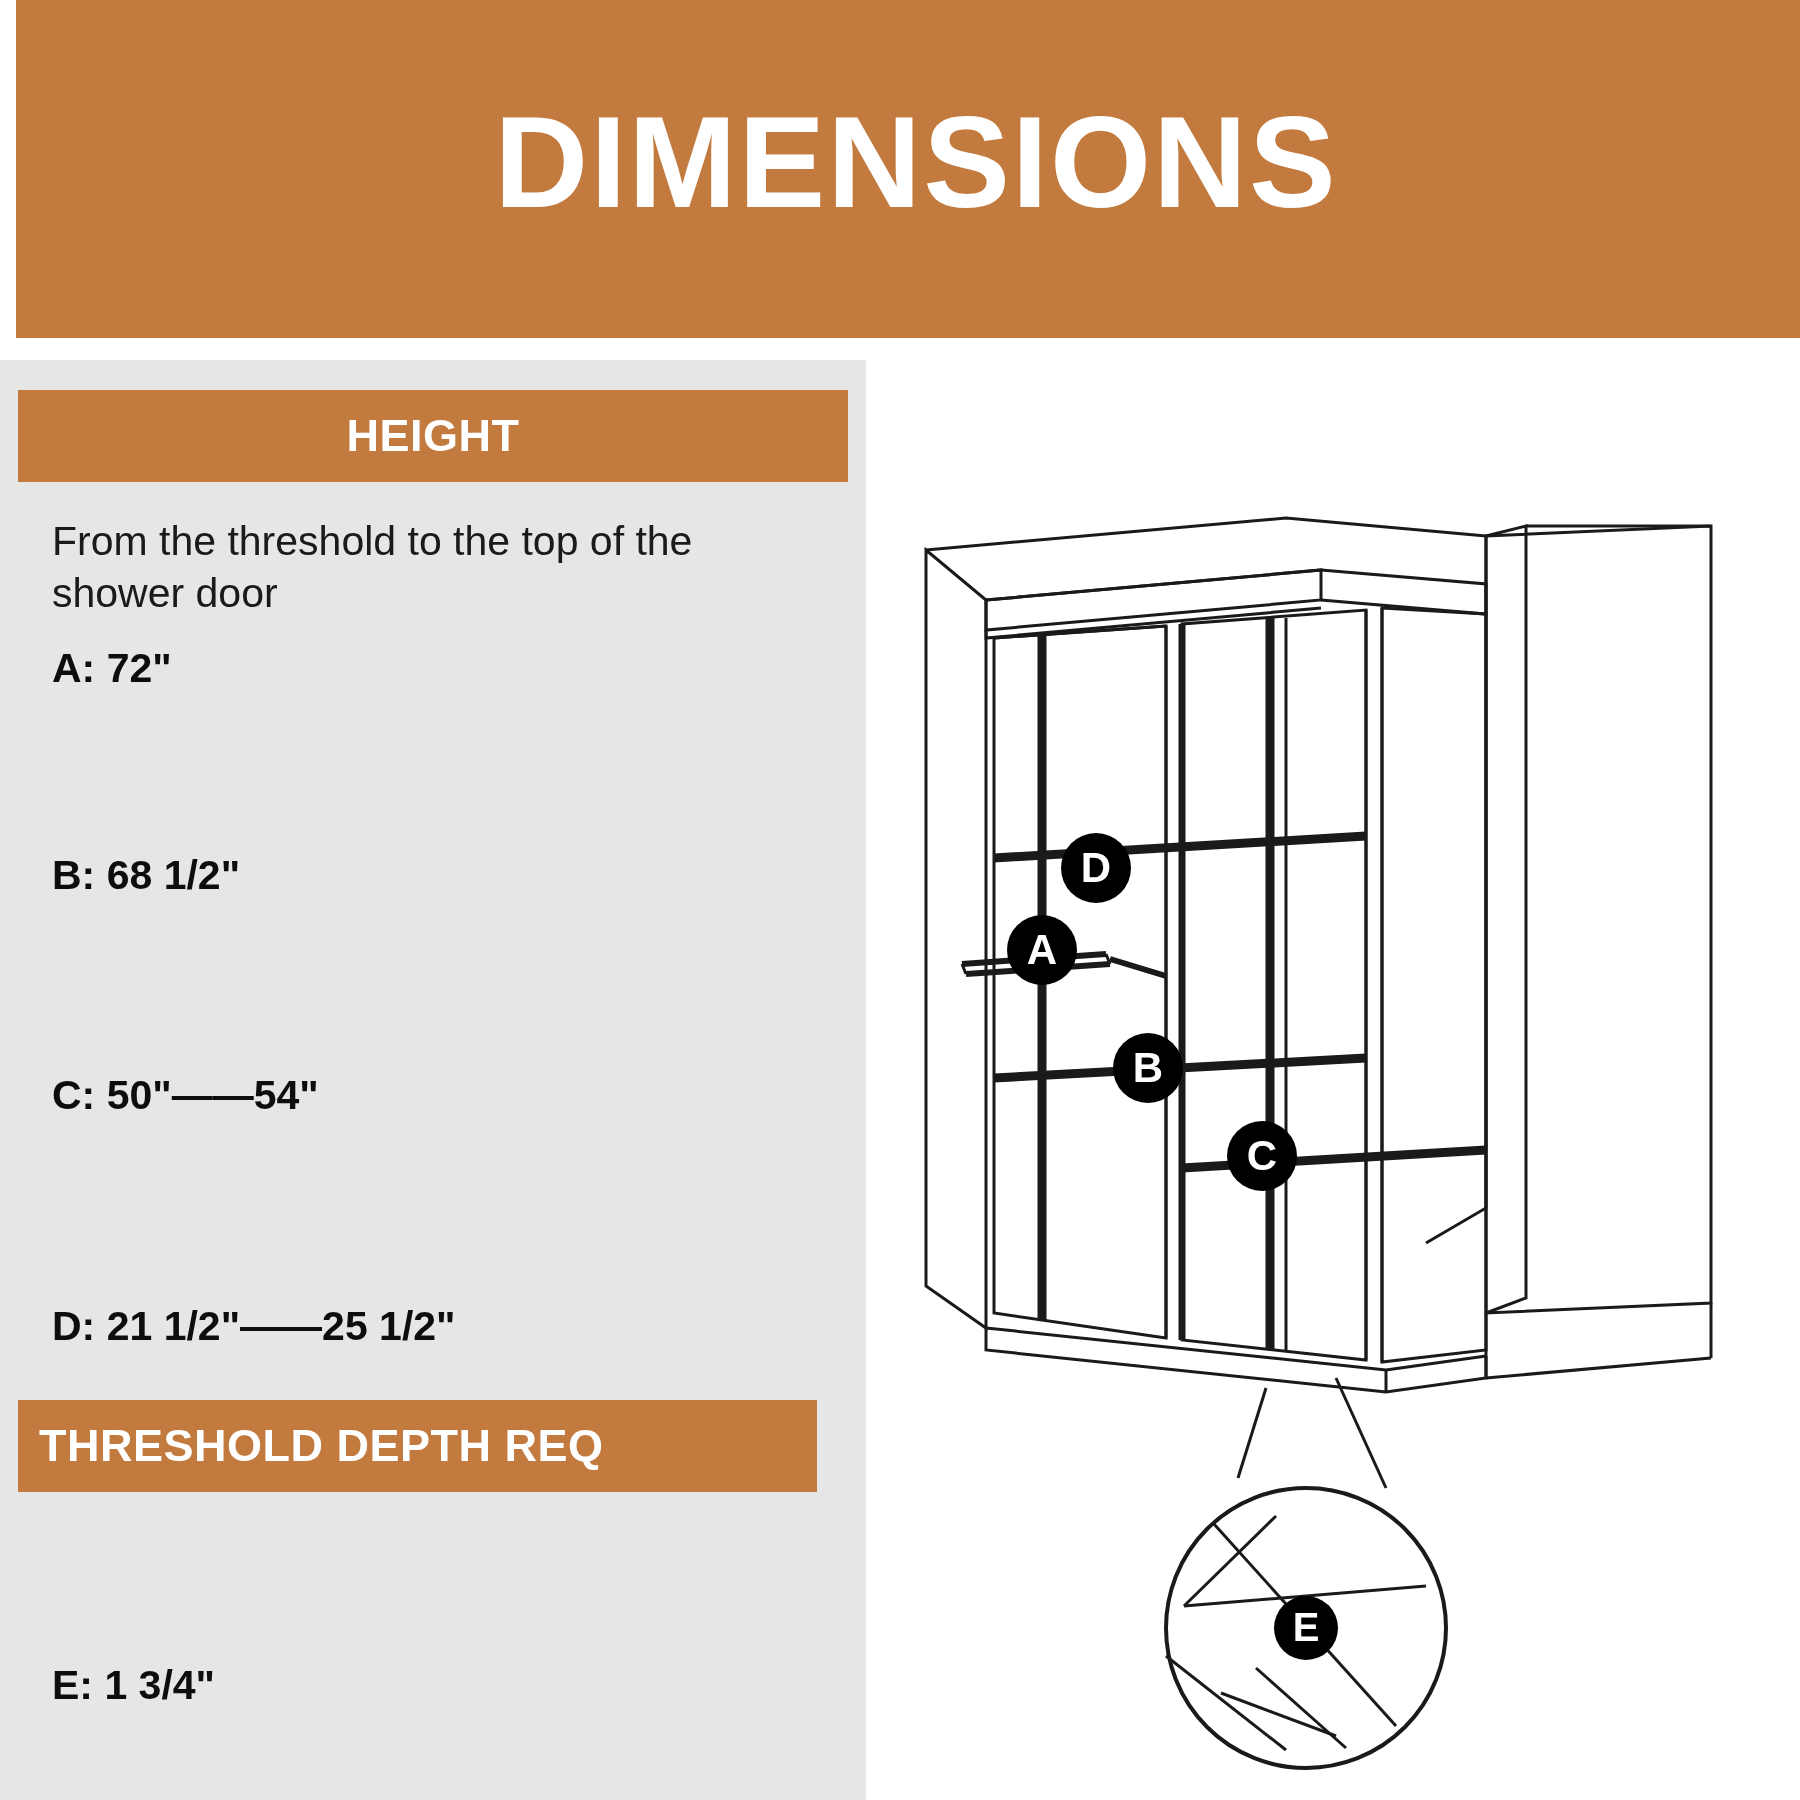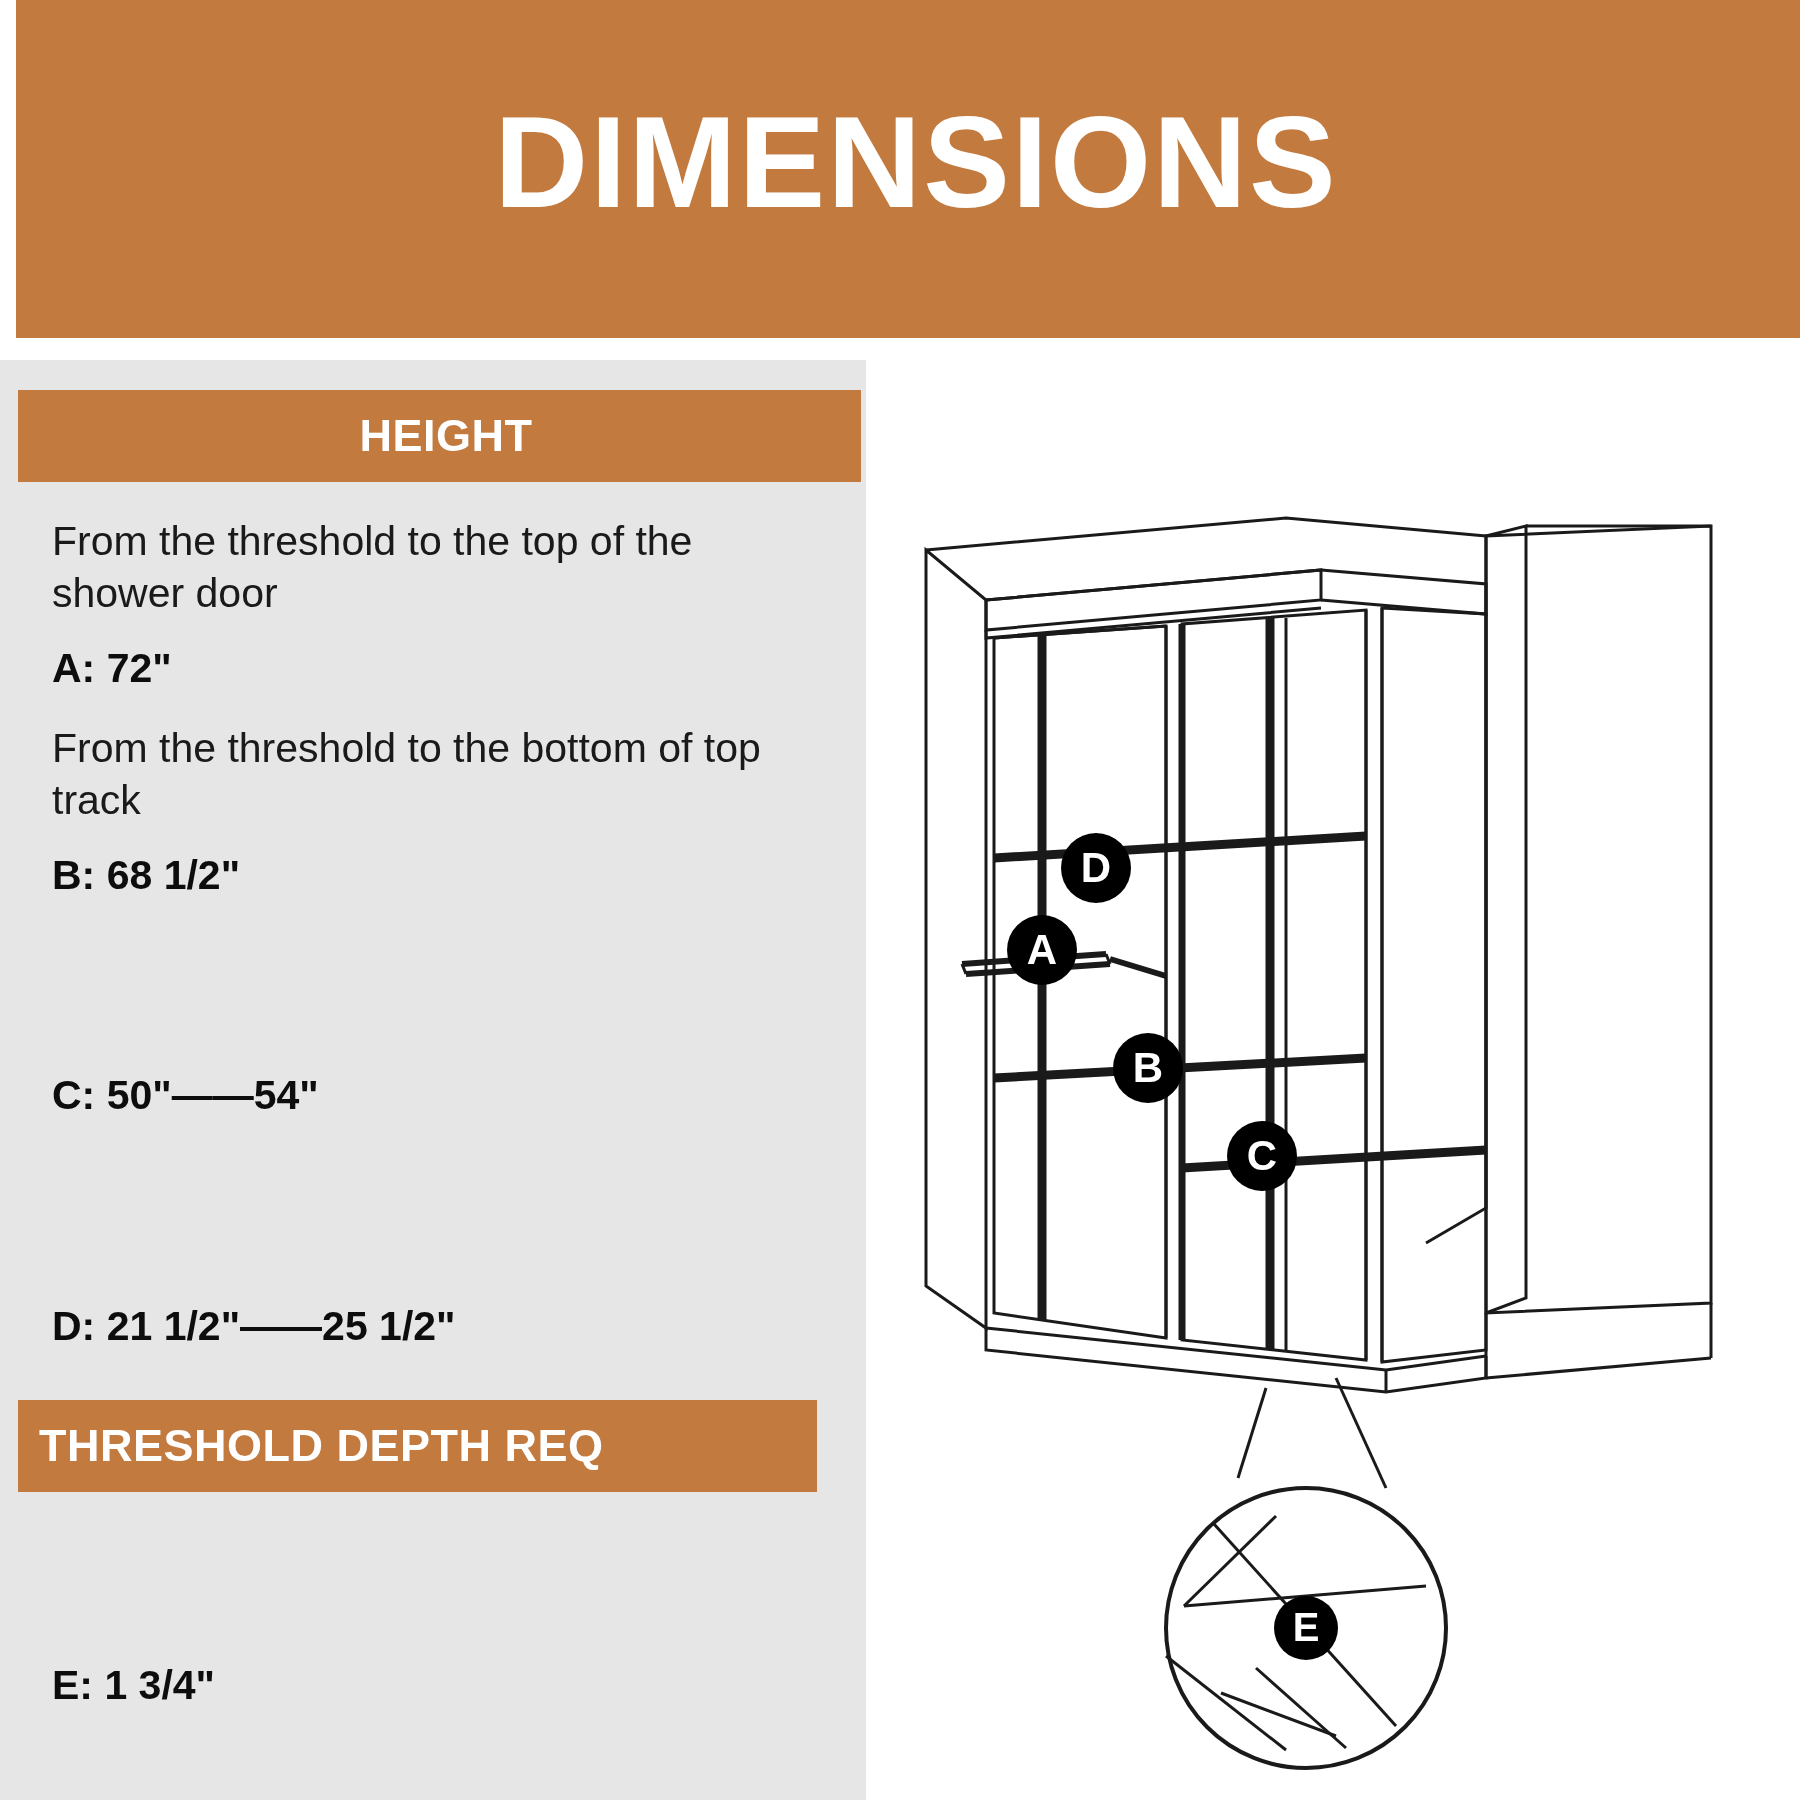--- a/index.html
+++ b/index.html
@@ -57,21 +57,20 @@
     width: 830px;
     height: 92px;
     background: #c27a3e;
     color: #ffffff;
     font-size: 45px;
     font-weight: bold;
     display: flex;
     align-items: center;
     justify-content: center;
     letter-spacing: 0.5px;
-    padding-left: 13px;
   }
   .sec-head.left-align {
     justify-content: flex-start;
     padding-left: 52px;
     width: 778px;
   }
   .body-text {
     position: absolute;
     left: 52px;
     width: 760px;
@@ -107,21 +106,20 @@
 
   <div class="header">
     <div class="header-title">DIMENSIONS</div>
   </div>
 
   <div class="left-panel">
 
     <div class="sec-head" style="top: 30px;">HEIGHT</div>
     <div class="body-text" style="top: 155px;">From the threshold to the top of the shower door</div>
     <div class="val-text" style="top: 285px;">A: 72"</div>
-    <div class="body-text" style="top: 362px;">From the threshold to the bottom of top track</div>
     <div class="val-text" style="top: 492px;">B: 68 1/2"</div>
 
     <div class="val-text" style="top: 712px;">C: 50"——54"</div>
 
     <div class="val-text" style="top: 943px;">D: 21 1/2"——25 1/2"</div>
 
     <div class="sec-head left-align" style="top: 1040px; padding-left: 21px;">THRESHOLD DEPTH REQ</div>
     <div class="val-text" style="top: 1302px;">E: 1 3/4"</div>
   </div>
 

